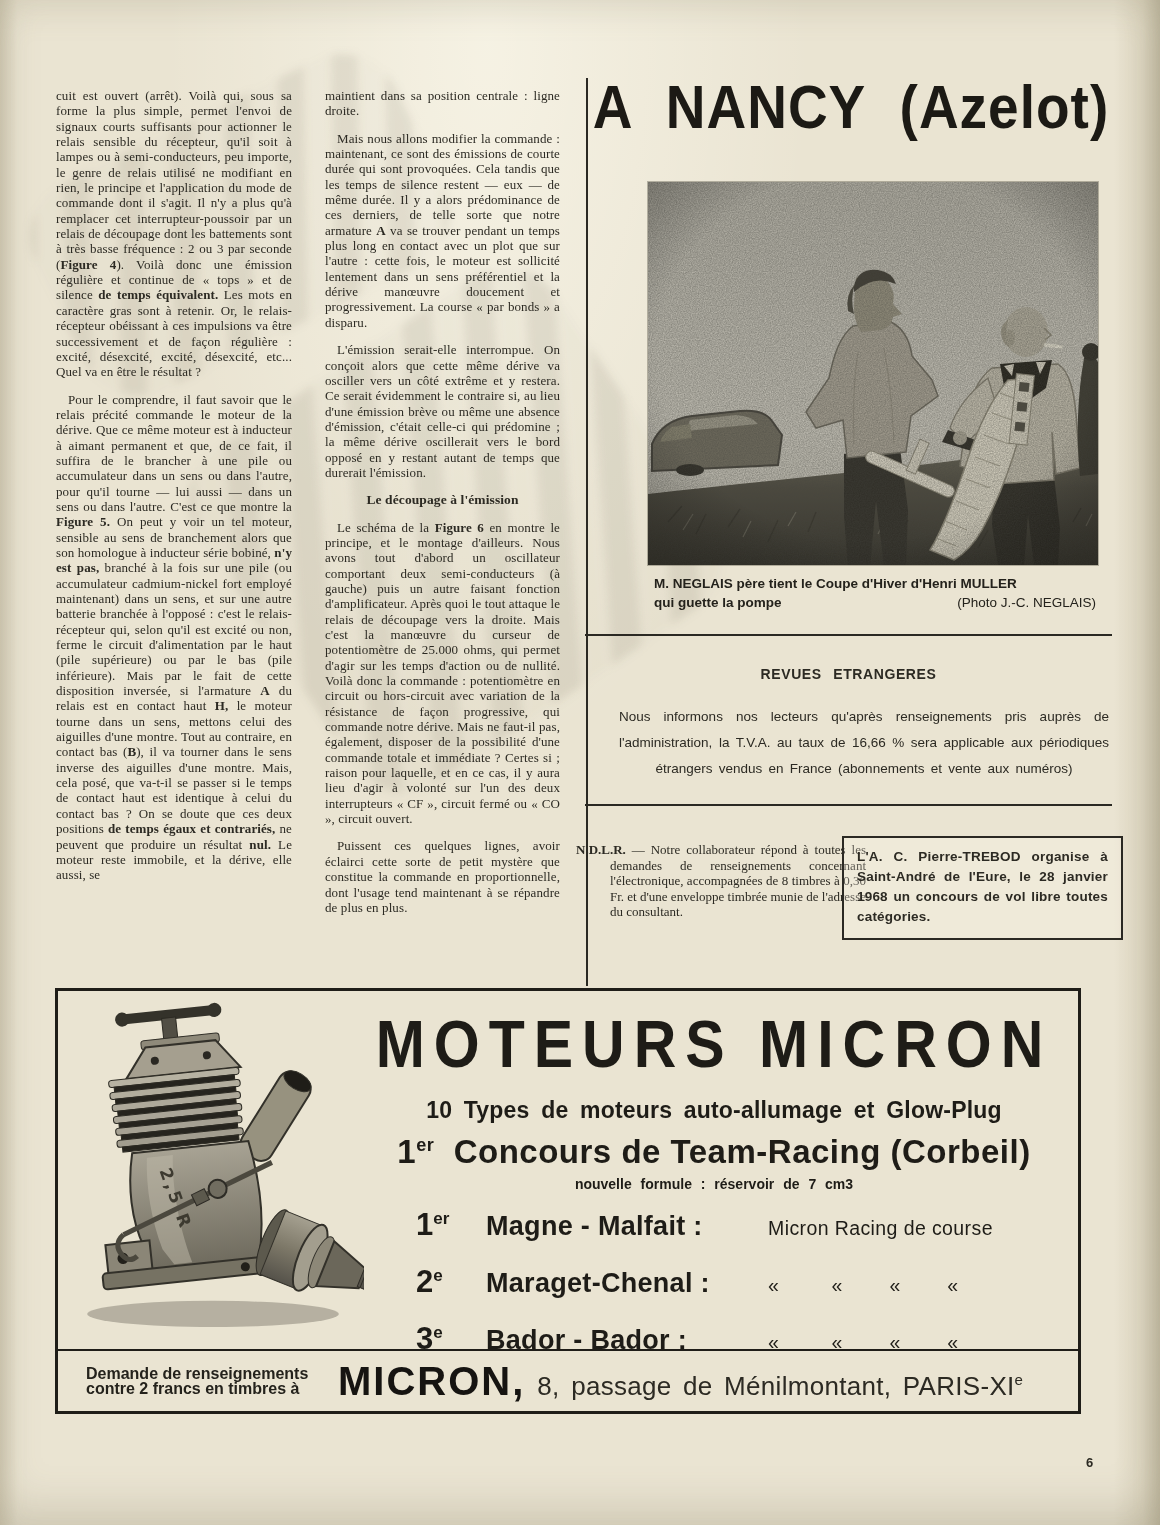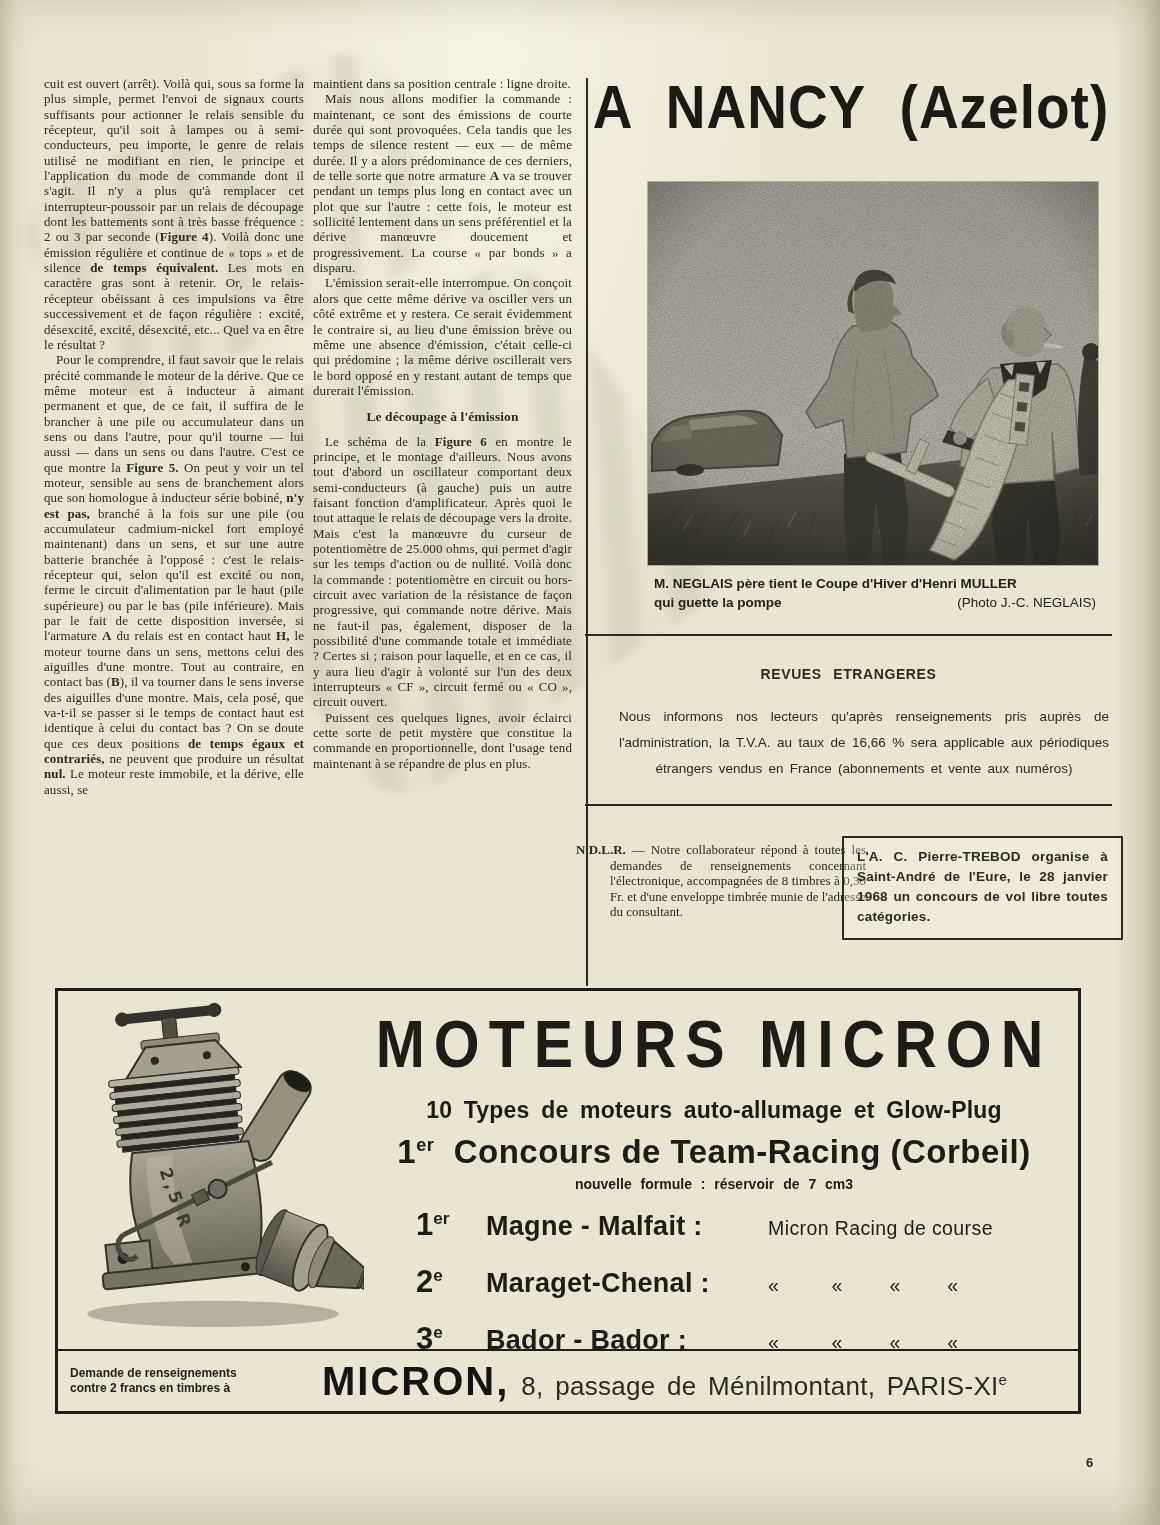--- a/index.html
+++ b/index.html
@@ -14,21 +14,21 @@
   
   .stamp{position:absolute;pointer-events:none;border-radius:60px;filter:blur(4px);}
   .stamp.s1{left:40px;top:110px;width:400px;height:230px;transform:rotate(-26deg);
     background:repeating-linear-gradient(115deg, rgba(105,99,82,.12) 0 26px, rgba(105,99,82,.02) 26px 54px);}
   .stamp.s2{left:240px;top:330px;width:430px;height:400px;transform:rotate(-34deg);
     background:repeating-linear-gradient(120deg, rgba(105,99,82,.13) 0 30px, rgba(105,99,82,.03) 30px 62px);}
   
   .col{position:absolute;top:76px;font-size:13px;line-height:15.35px;text-align:justify;letter-spacing:.1px;}
   #col1{left:44px;width:260px;}
   #col2{left:313px;width:259px;}
-  .para{margin:0;}
+  .para{margin:12px;}
   .para.ind{text-indent:12px;}
   .subhead{margin:11px 0 9px;text-align:center;font-size:13.5px;font-weight:bold;}
   .vrule{position:absolute;left:586px;top:78px;width:2px;height:908px;background:#2b2923;}
   
   .headline{position:absolute;left:590px;top:72px;width:522px;margin:0;text-align:center;
     font-family:"Liberation Sans", sans-serif;font-weight:bold;font-size:55px;letter-spacing:1px;word-spacing:18px;
     color:#1c1a15;transform:scaleY(1.1);transform-origin:top center;white-space:nowrap;}
   .photo{position:absolute;left:648px;top:182px;width:450px;height:383px;margin:0;outline:1px solid rgba(70,65,52,.35);}
   .photo svg{display:block;width:100%;height:100%;}
   .caption{position:absolute;left:654px;top:574px;width:442px;font-family:"Liberation Sans", sans-serif;
@@ -58,21 +58,21 @@
   .ad-event{margin-top:9px;font-weight:bold;font-size:33px;letter-spacing:.5px;white-space:nowrap;}
   .ad-event sup,.rk sup{font-size:55%;vertical-align:super;}
   .ad-formula{margin-top:5px;font-weight:bold;font-size:14px;word-spacing:5px;}
   #ad-results{margin-top:15px;text-align:left;padding-left:58px;}
   .res-row{display:flex;align-items:baseline;margin-bottom:21px;}
   .res-row .rk{width:70px;font-weight:bold;font-size:31px;}
   .res-row .nm{min-width:282px;font-weight:bold;font-size:27px;letter-spacing:.3px;}
   .res-row .dt{font-size:19.5px;white-space:pre;letter-spacing:.4px;}
   .ad-footer{position:absolute;left:0;right:0;bottom:0;height:60px;border-top:2px solid #1f1d18;
     display:flex;align-items:center;font-family:"Liberation Sans", sans-serif;}
-  .ad-contact{width:252px;padding-left:12px;font-weight:bold;font-size:12px;line-height:15px;color:#24221c;}
+  .ad-contact{width:252px;padding-left:28px;font-weight:bold;font-size:16px;line-height:15px;color:#24221c;}
   .ad-contact span{display:block;}
   .ad-brandline{flex:1;display:flex;align-items:baseline;}
   .brand{font-weight:bold;font-size:40px;letter-spacing:2px;color:#161411;}
   .addr{font-size:26px;margin-left:12px;letter-spacing:.3px;word-spacing:4px;}
   .addr sup{font-size:58%;}
   .pageno{position:absolute;left:1086px;top:1455px;font-family:"Liberation Sans", sans-serif;font-weight:bold;font-size:13px;}
 </style>
 </head>
 <body>
 

